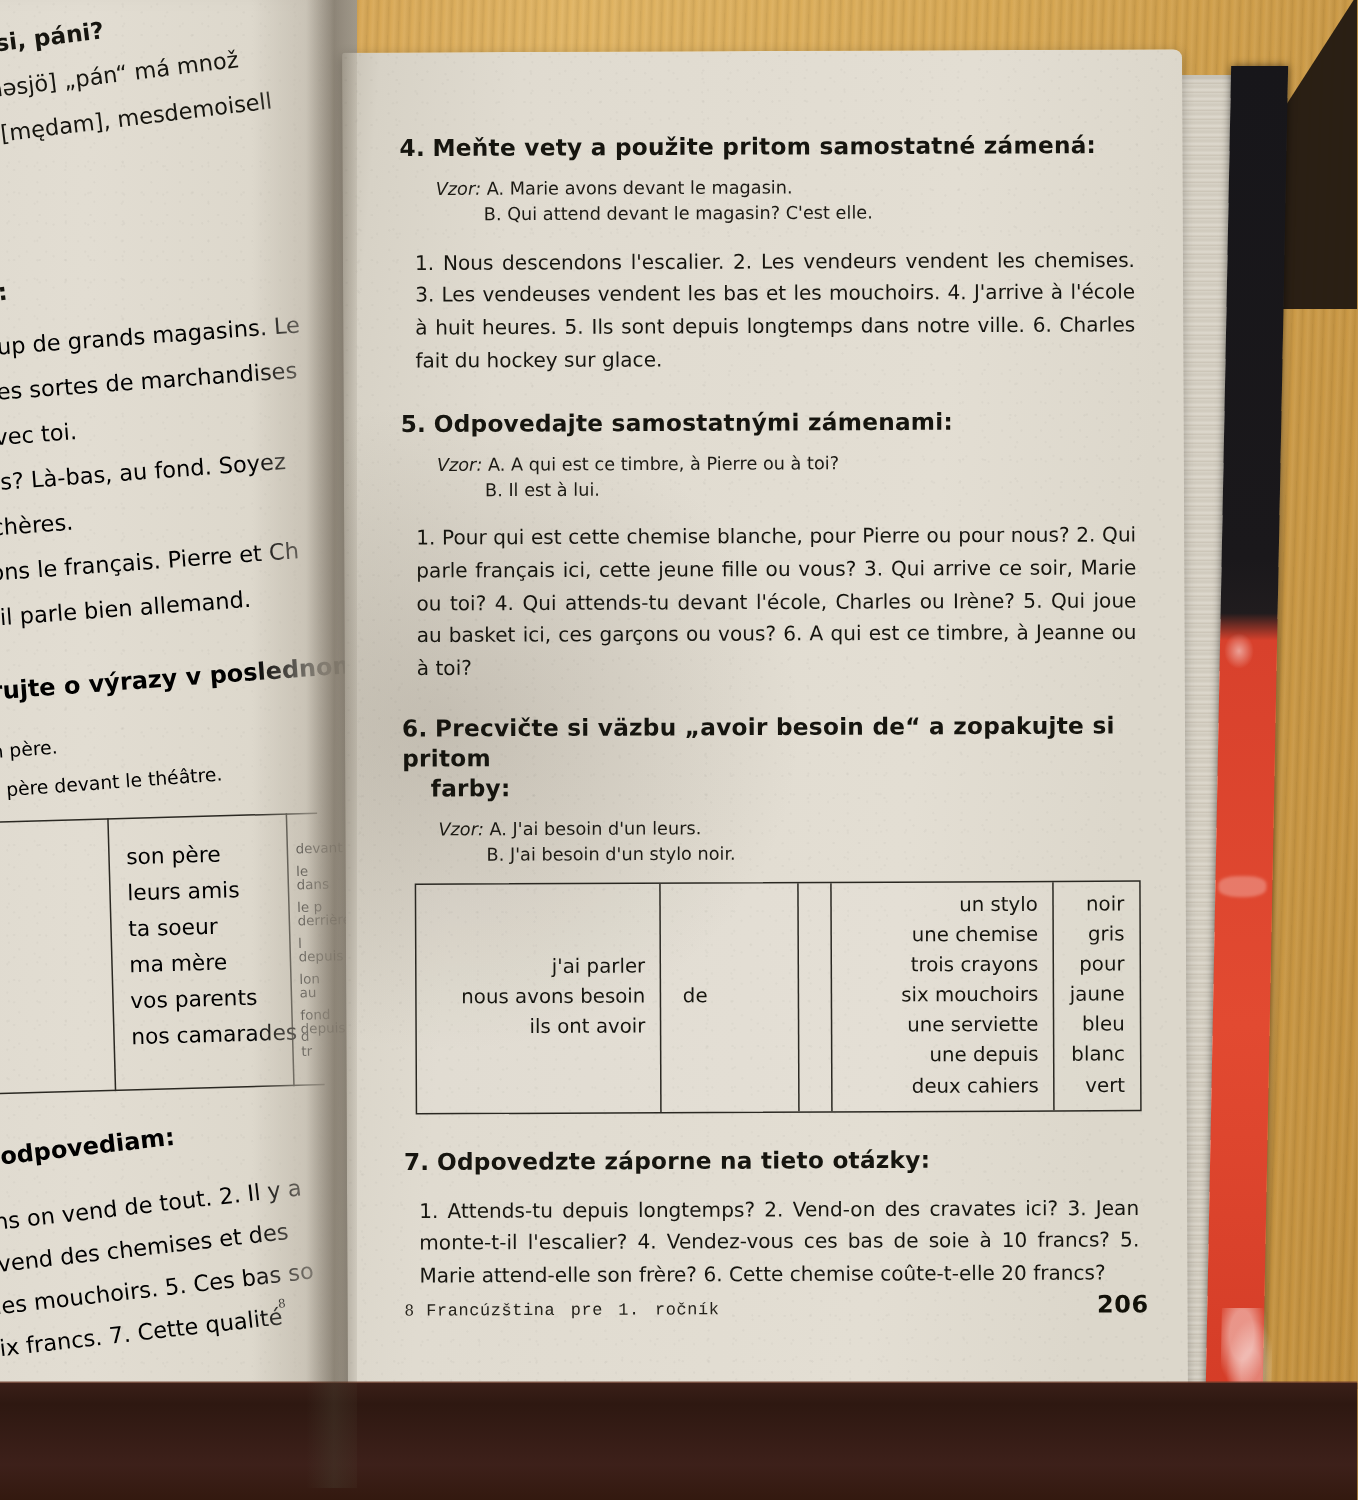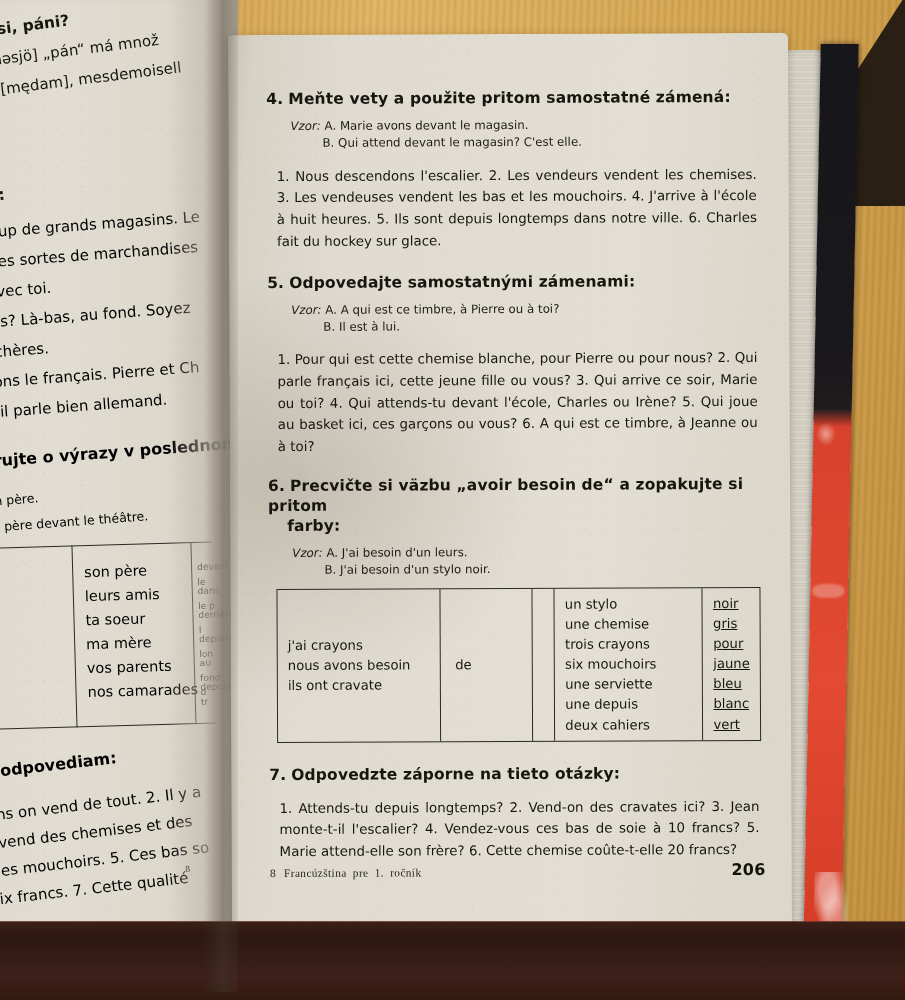--- a/index.html
+++ b/index.html
@@ -136,38 +136,38 @@
   }
 
   
   .subst{
     margin:10px 0 0 8px;border:1.3px solid #2a2822;
     width:482px;height:152px;display:flex;position:relative;
     background:rgba(255,255,255,.05);
   }
   .subst .col{
     display:flex;flex-direction:column;justify-content:center;
-    padding:0 10px;font-size:13.2px;line-height:1.52;
+    padding:0 10px;font-size:13.2px;line-height:1.52;align-items:flex-end;
   }
   .subst .col + .col{border-left:1.3px solid #2a2822;}
   .c1{width:168px;}
   .c2{width:78px;}
   .c3{width:2px;padding:0;}
   .c4{width:150px;}
-  .c5{flex:1;text-decoration:underline;}
+  .c5{flex:1;}
   .subst .mid{justify-content:center;align-items:flex-start;padding-left:14px;}
 
   
   .footer{
     position:absolute;left:38px;right:26px;bottom:54px;
     display:flex;align-items:baseline;
   }
   .sig{font-size:10px;font-family:"DejaVu Serif",serif;margin-right:8px;color:#2b2820;}
   .foot-title{
-    font-family:Liberation Serif, serif;font-size:11.3px;letter-spacing:.4px;
+    font-family:Liberation Mono, monospace;font-size:11.3px;letter-spacing:.4px;
     color:#24221b;word-spacing:3px;
   }
   .folio{
     margin-left:auto;font-weight:bold;font-size:16px;color:#121109;
     letter-spacing:.3px;
   }
 
   
   #lp{
     position:absolute;left:-238px;top:0;width:500px;height:966px;
@@ -310,23 +310,23 @@
           <span class="cont">farby:</span>
         </div>
         <div class="vzor">
           <span class="lab">Vzor:</span>
           <span>A. J'ai besoin d'un leurs.</span>
           <span class="lineB">B. J'ai besoin d'un stylo noir.</span>
         </div>
 
         <div class="subst">
           <div class="col c1">
-            <span>j'ai crayons</span>
+            <span>j'ai parler</span>
             <span>nous avons besoin</span>
-            <span>ils ont cravate</span>
+            <span>ils ont avoir</span>
           </div>
           <div class="col c2 mid">
             <span>de</span>
           </div>
           <div class="col c3"></div>
           <div class="col c4">
             <span>un stylo</span>
             <span>une chemise</span>
             <span>trois crayons</span>
             <span>six mouchoirs</span>

